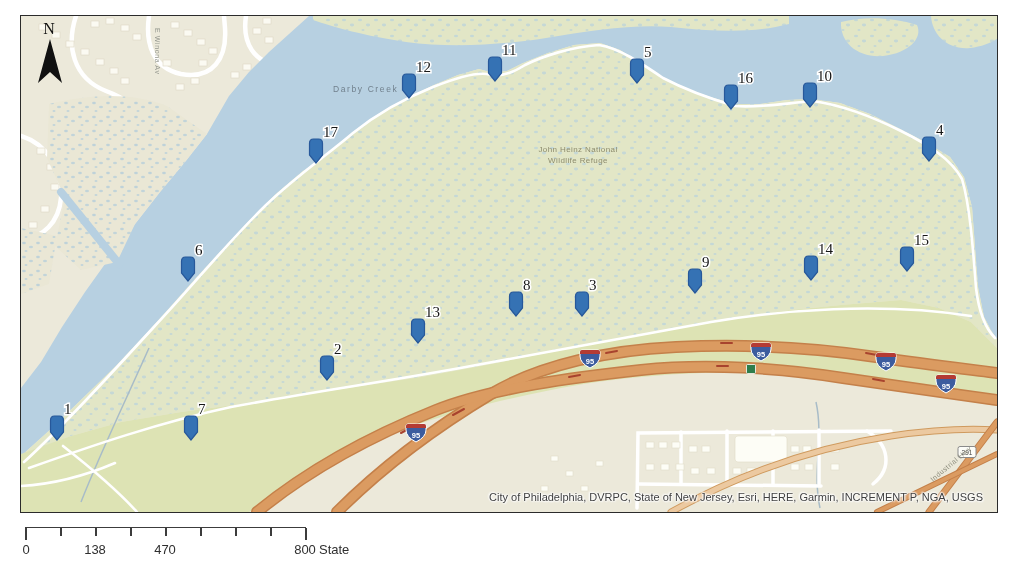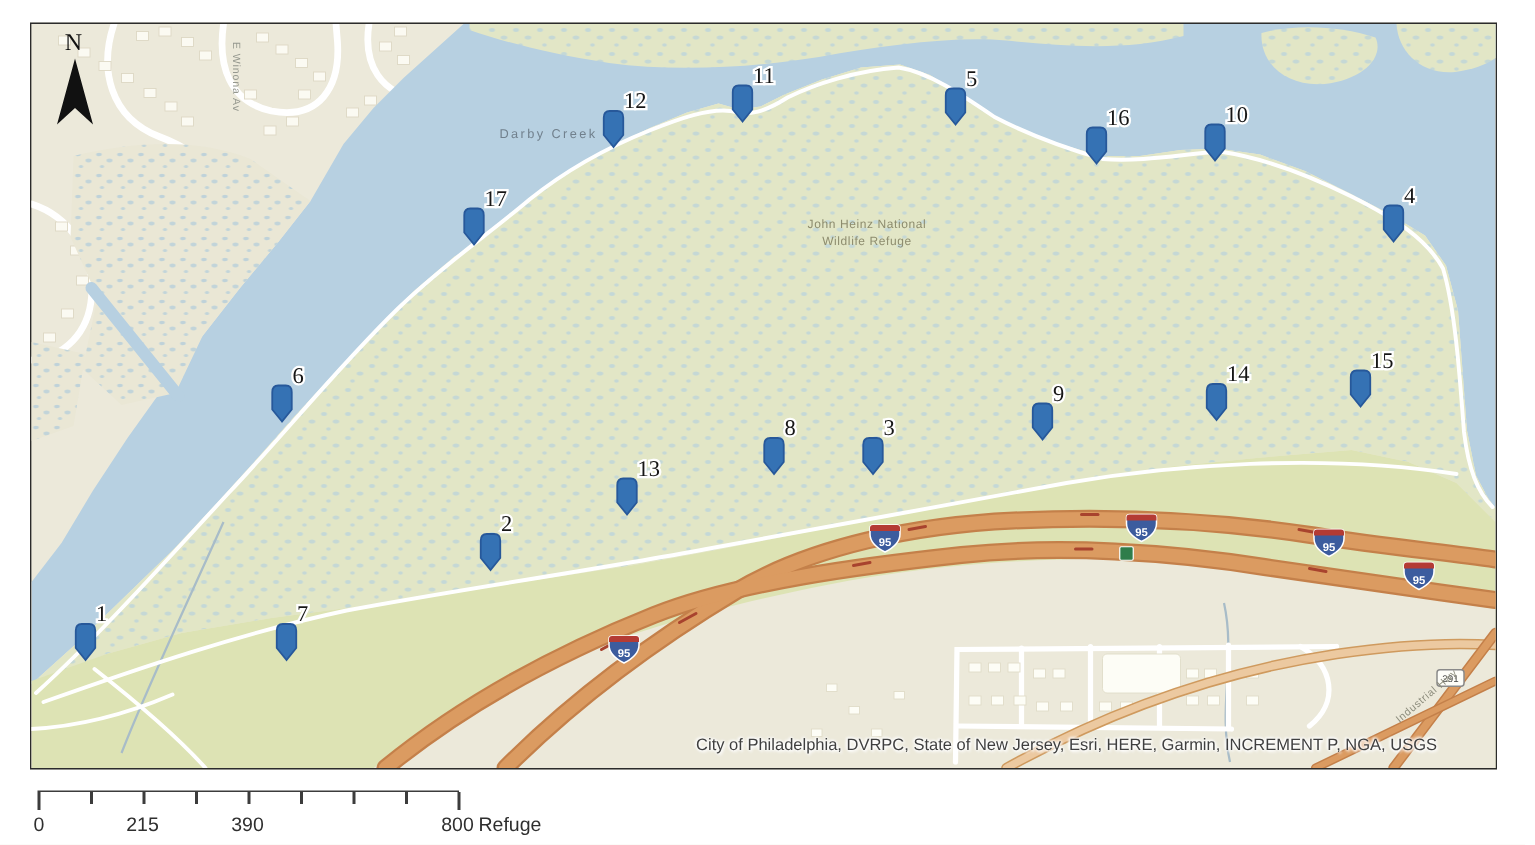--- a/index.html
+++ b/index.html
@@ -16,21 +16,21 @@
   .hwy-lab{font-size:7px;fill:#8c8c7c;letter-spacing:.5px;}
   .badge-lab{font-size:6.5px;fill:#444;text-anchor:middle;}
   .shield-lab{font-size:7.5px;font-weight:bold;fill:#fff;text-anchor:middle;}
   .marker-num{font-size:15px;font-family:"Liberation Serif",serif;fill:#161616;
               stroke:#ffffff;stroke-width:3px;paint-order:stroke;}
   .pin{fill:#3572b4;stroke:#27589a;stroke-width:1.2px;}
   
   .north{position:absolute;left:8px;top:5px;width:40px;text-align:center;}
   .north .n-label{font-family:"Liberation Serif",serif;font-size:16px;color:#111;line-height:16px;}
   
-  .attribution{position:absolute;right:39px;bottom:9px;font-size:11px;color:#3f3f3f;
+  .attribution{position:absolute;right:14px;bottom:9px;font-size:11px;color:#3f3f3f;
     text-shadow:0 0 2px #fff,0 0 2px #fff,0 0 3px #fff,1px 1px 2px #fff,-1px -1px 2px #fff;
     white-space:nowrap;}
   
   .scalebar{position:absolute;left:25px;top:527px;width:360px;height:34px;color:#2f2f2f;}
   .sb-rule{position:absolute;left:0;top:0;width:281px;height:0;border-top:1.6px solid #3c3c3c;}
   .tick{position:absolute;top:1px;width:1.6px;background:#3c3c3c;height:8px;}
   .tick.end{height:12px;}
   .sb-lab{position:absolute;top:15px;font-size:13px;transform:translateX(-50%);}
   .sb-unit{position:absolute;top:15px;left:294px;font-size:13px;}
 </style>
@@ -346,18 +346,18 @@
     <div class="tick end" style="left:0px"></div>
     <div class="tick" style="left:35px"></div>
     <div class="tick" style="left:70px"></div>
     <div class="tick" style="left:105px"></div>
     <div class="tick" style="left:140px"></div>
     <div class="tick" style="left:175px"></div>
     <div class="tick" style="left:210px"></div>
     <div class="tick" style="left:245px"></div>
     <div class="tick end" style="left:280px"></div>
     <span class="sb-lab" style="left:1px">0</span>
-    <span class="sb-lab" style="left:70px">215</span>
-    <span class="sb-lab" style="left:140px">390</span>
+    <span class="sb-lab" style="left:70px">138</span>
+    <span class="sb-lab" style="left:140px">470</span>
     <span class="sb-lab" style="left:280px">800</span>
-    <span class="sb-unit">Refuge</span>
+    <span class="sb-unit">State</span>
   </div>
 </div>
 
 </body></html>

